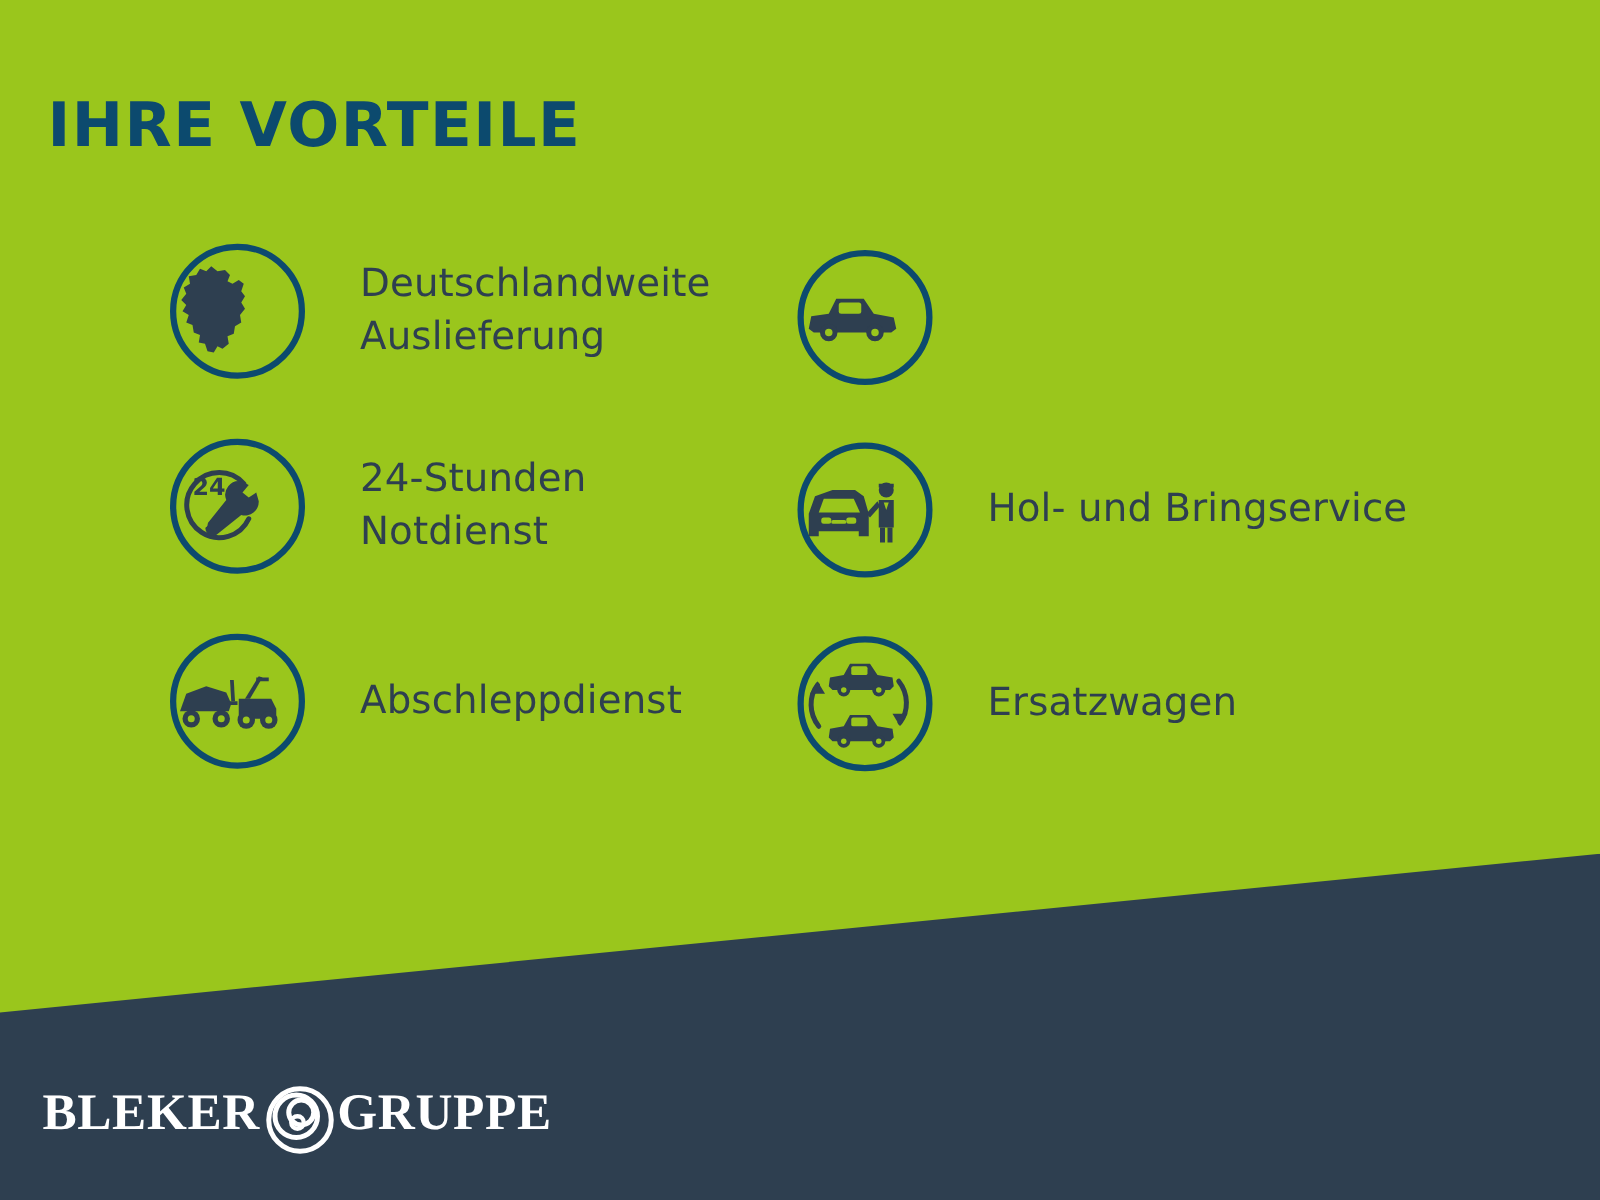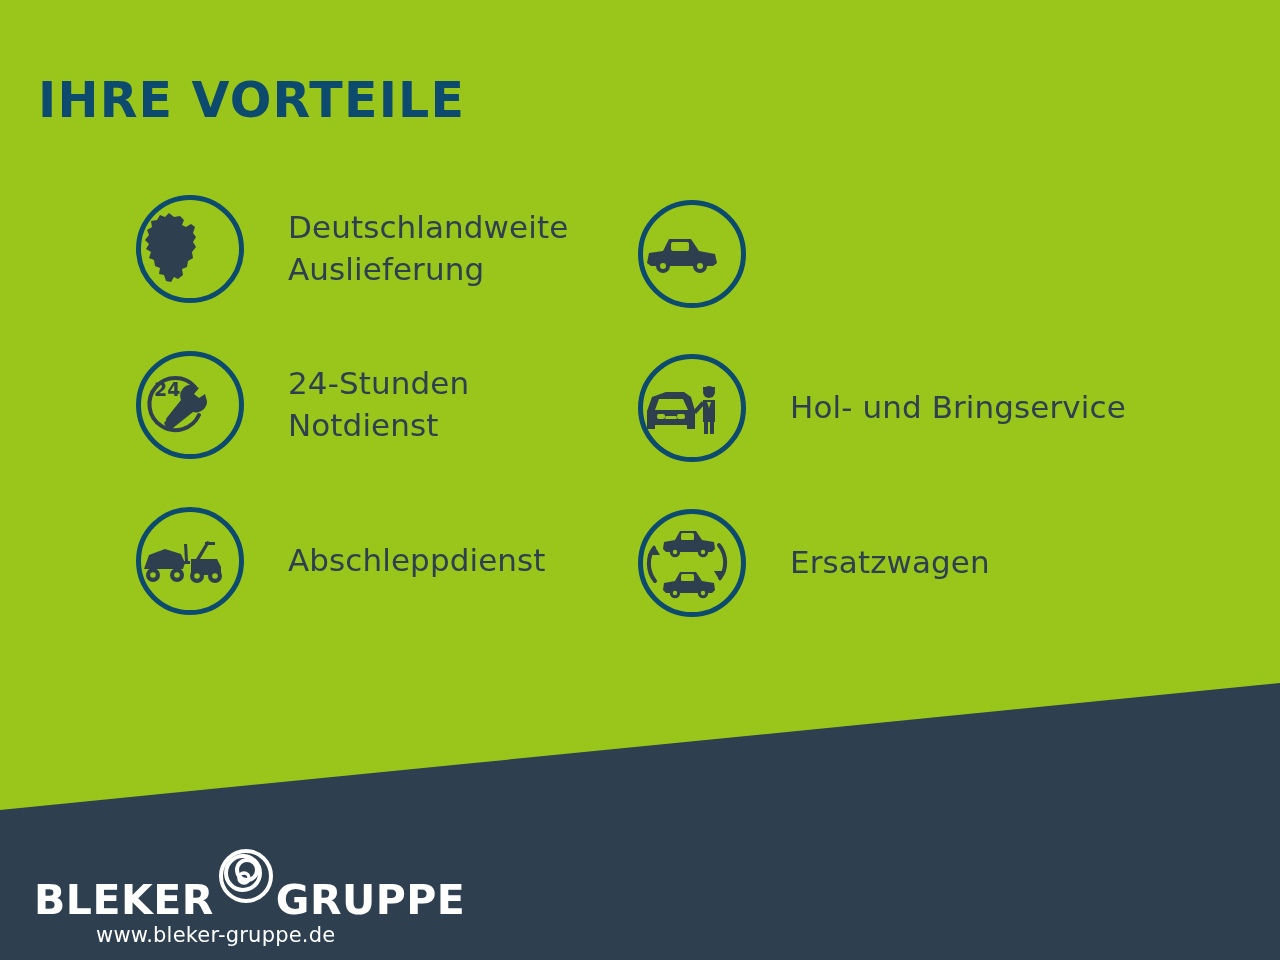--- a/index.html
+++ b/index.html
@@ -96,22 +96,23 @@
 
   
   .logo {
     position: absolute;
     left: 34px;
     top: 869px;
     width: 340px;
   }
   .logo-row {
     display: flex;
-    align-items: flex-end;
+    align-items: flex-start;
     height: 52px;
+    font-family: Liberation Serif, serif;
   }
   .logo-word {
     font-size: 41px;
     font-weight: bold;
     color: #ffffff;
     letter-spacing: .5px;
     line-height: 1;
   }
   .logo-mark {
     width: 72px;
@@ -283,16 +284,15 @@
       <span class="logo-mark">
         <svg width="72" height="72" viewBox="0 0 72 72" aria-hidden="true">
           <circle cx="36" cy="36" r="25" fill="none" stroke="#ffffff" stroke-width="4"></circle>
           <circle cx="33" cy="33" r="17" fill="none" stroke="#ffffff" stroke-width="4"></circle>
           <circle cx="37" cy="30" r="10" fill="none" stroke="#ffffff" stroke-width="4"></circle>
           <circle cx="34" cy="38" r="5" fill="none" stroke="#ffffff" stroke-width="3.5"></circle>
         </svg>
       </span>
       <span class="logo-word">GRUPPE</span>
     </div>
-    <div class="logo-url">www.bleker-gruppe.de</div>
   </div>
 
 </div>
 
 </body></html>

